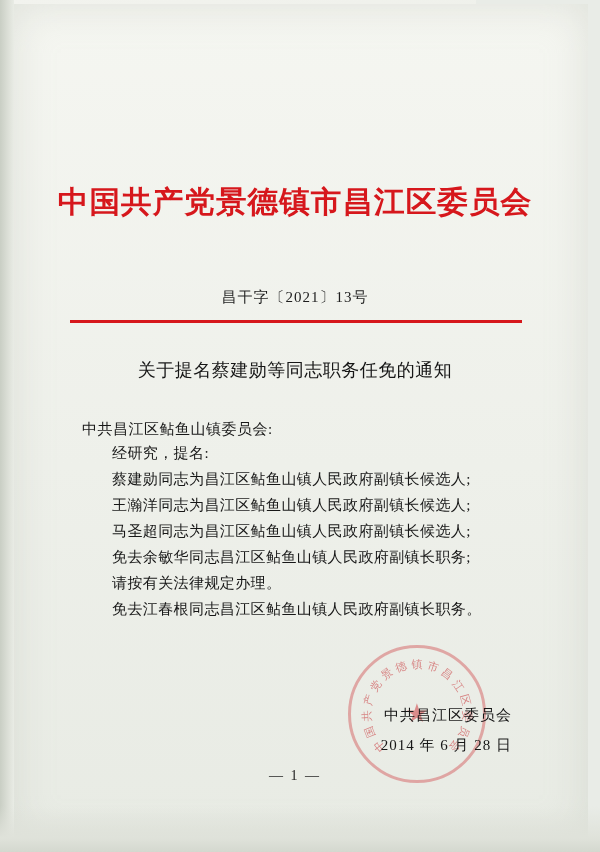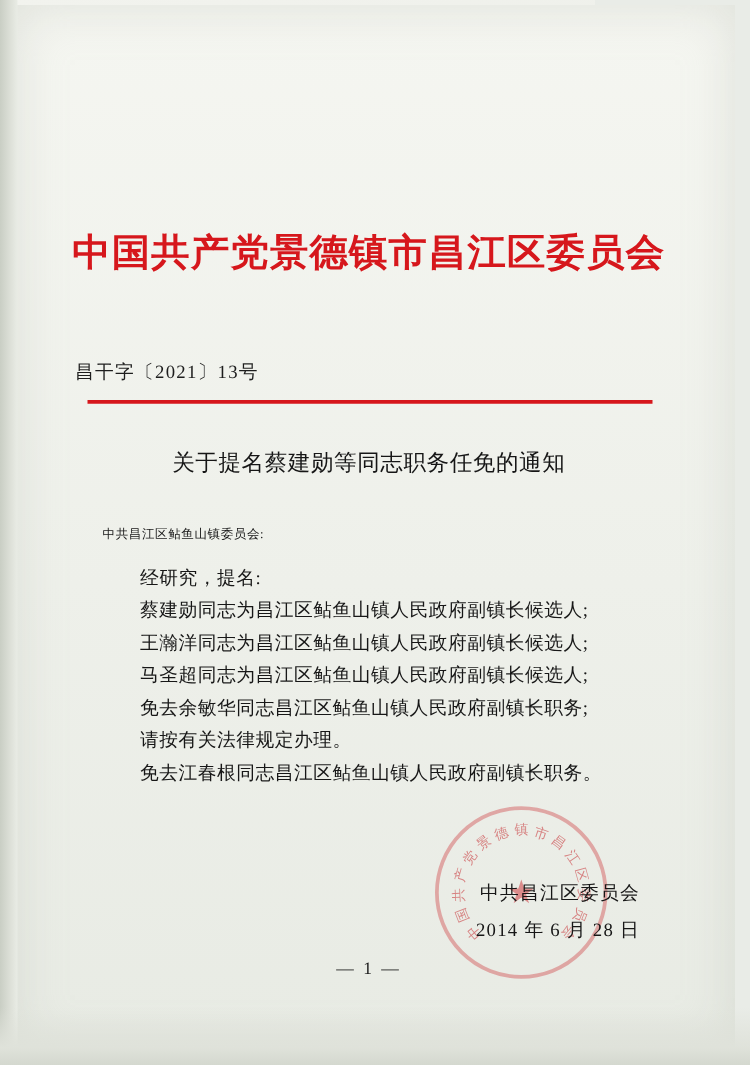--- a/index.html
+++ b/index.html
@@ -62,20 +62,21 @@
     font-size: 30px;
     letter-spacing: 1px;
     white-space: nowrap;
     transform: scaleX(1.02);
   }
   .doc-number {
     position: absolute;
     left: 0;
     top: 288px;
     width: 470px;
+    text-align: center;
     color: #1d1d1d;
     font-size: 15px;
     letter-spacing: 1px;
   }
   .red-rule {
     position: absolute;
     left: 10px;
     top: 320px;
     width: 452px;
     height: 3px;
@@ -91,29 +92,29 @@
     font-weight: 400;
     font-size: 18px;
     color: #161616;
     letter-spacing: 0.5px;
   }
 
   .recipient {
     position: absolute;
     left: 22px;
     top: 420px;
-    font-size: 10px;
+    font-size: 15px;
     color: #171717;
     letter-spacing: 0.5px;
   }
 
   .body-block {
     position: absolute;
     left: 22px;
-    top: 450px;
+    top: 440px;
     width: 430px;
   }
   .body-line {
     font-size: 15px;
     color: #171717;
     line-height: 26px;
     letter-spacing: 0.4px;
     white-space: nowrap;
   }
   .indent {

